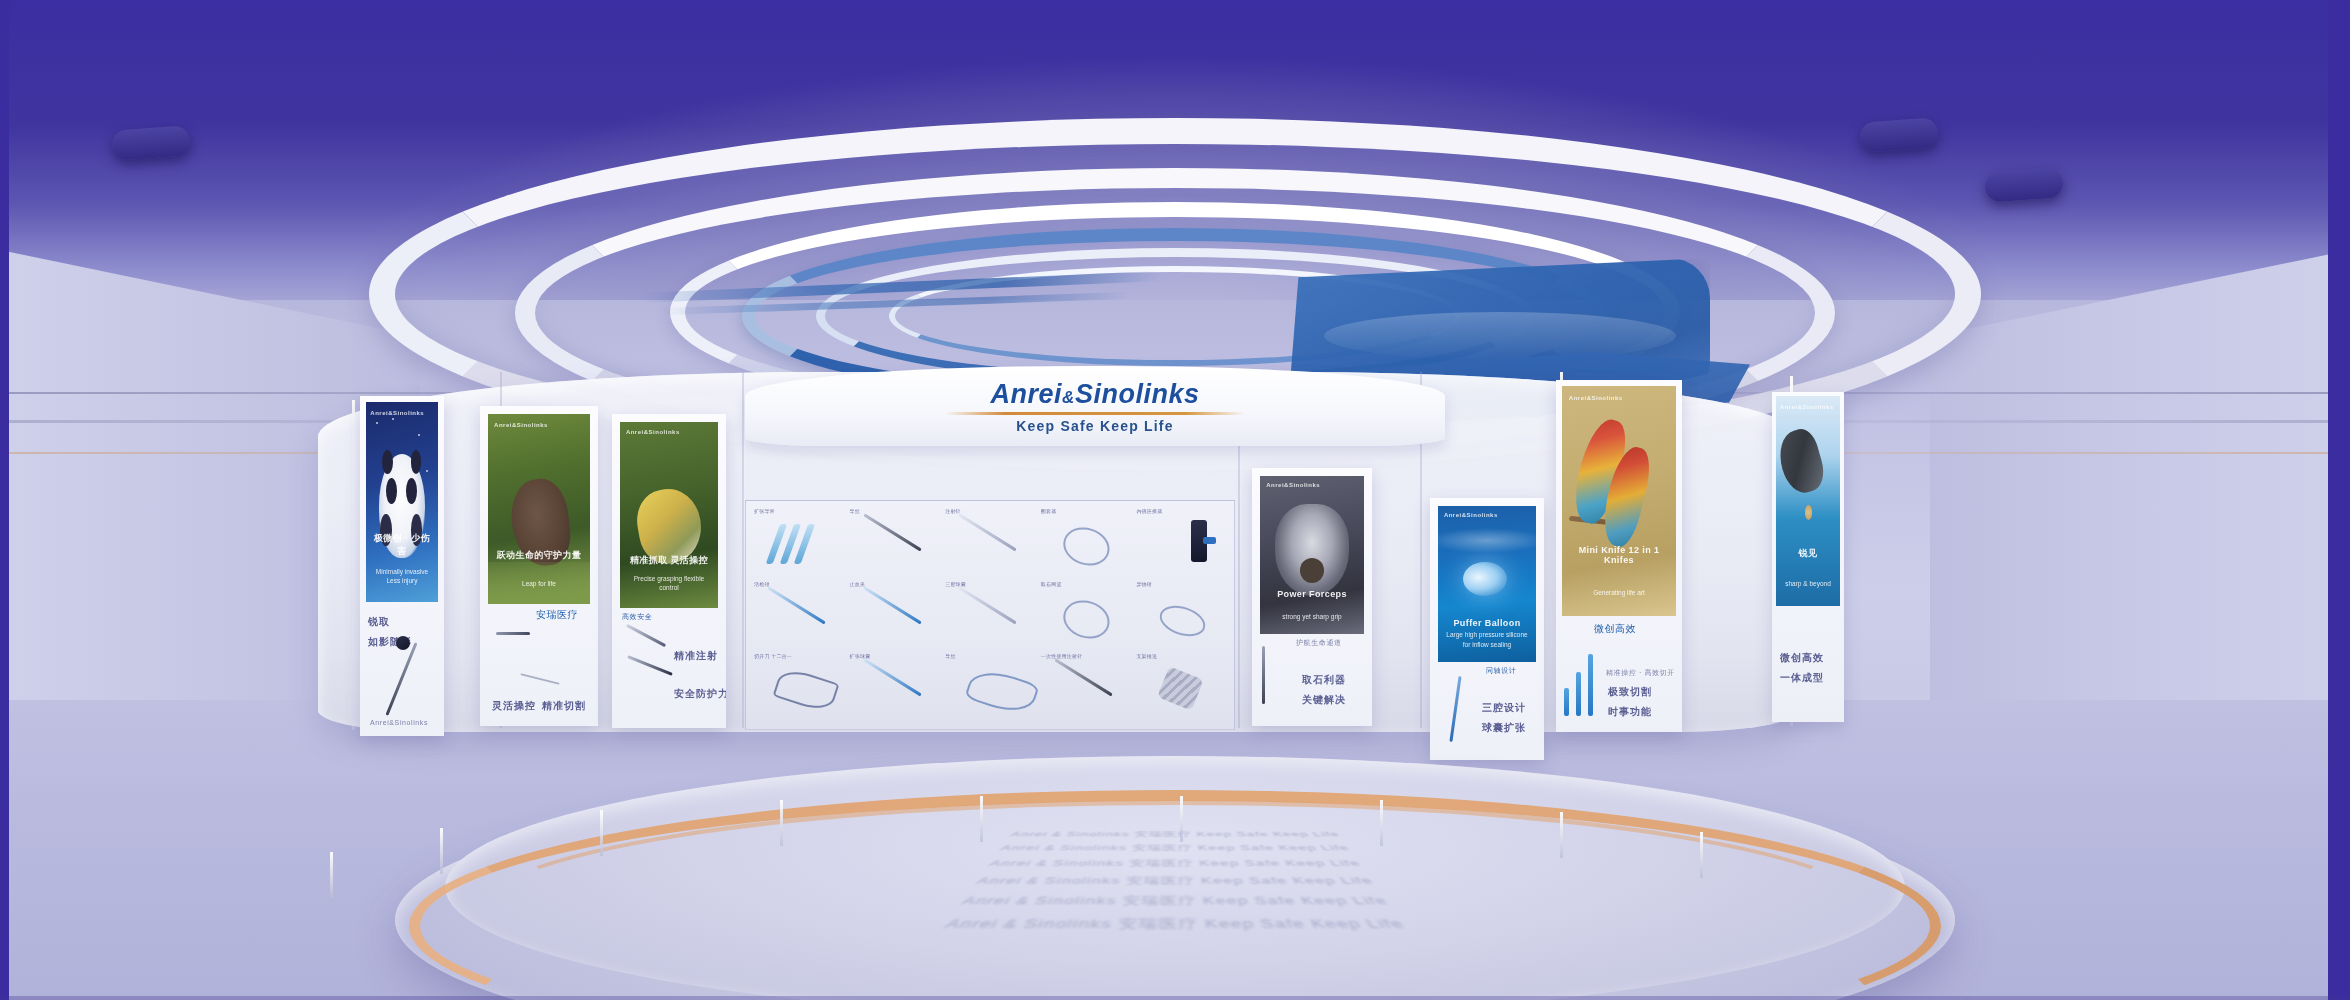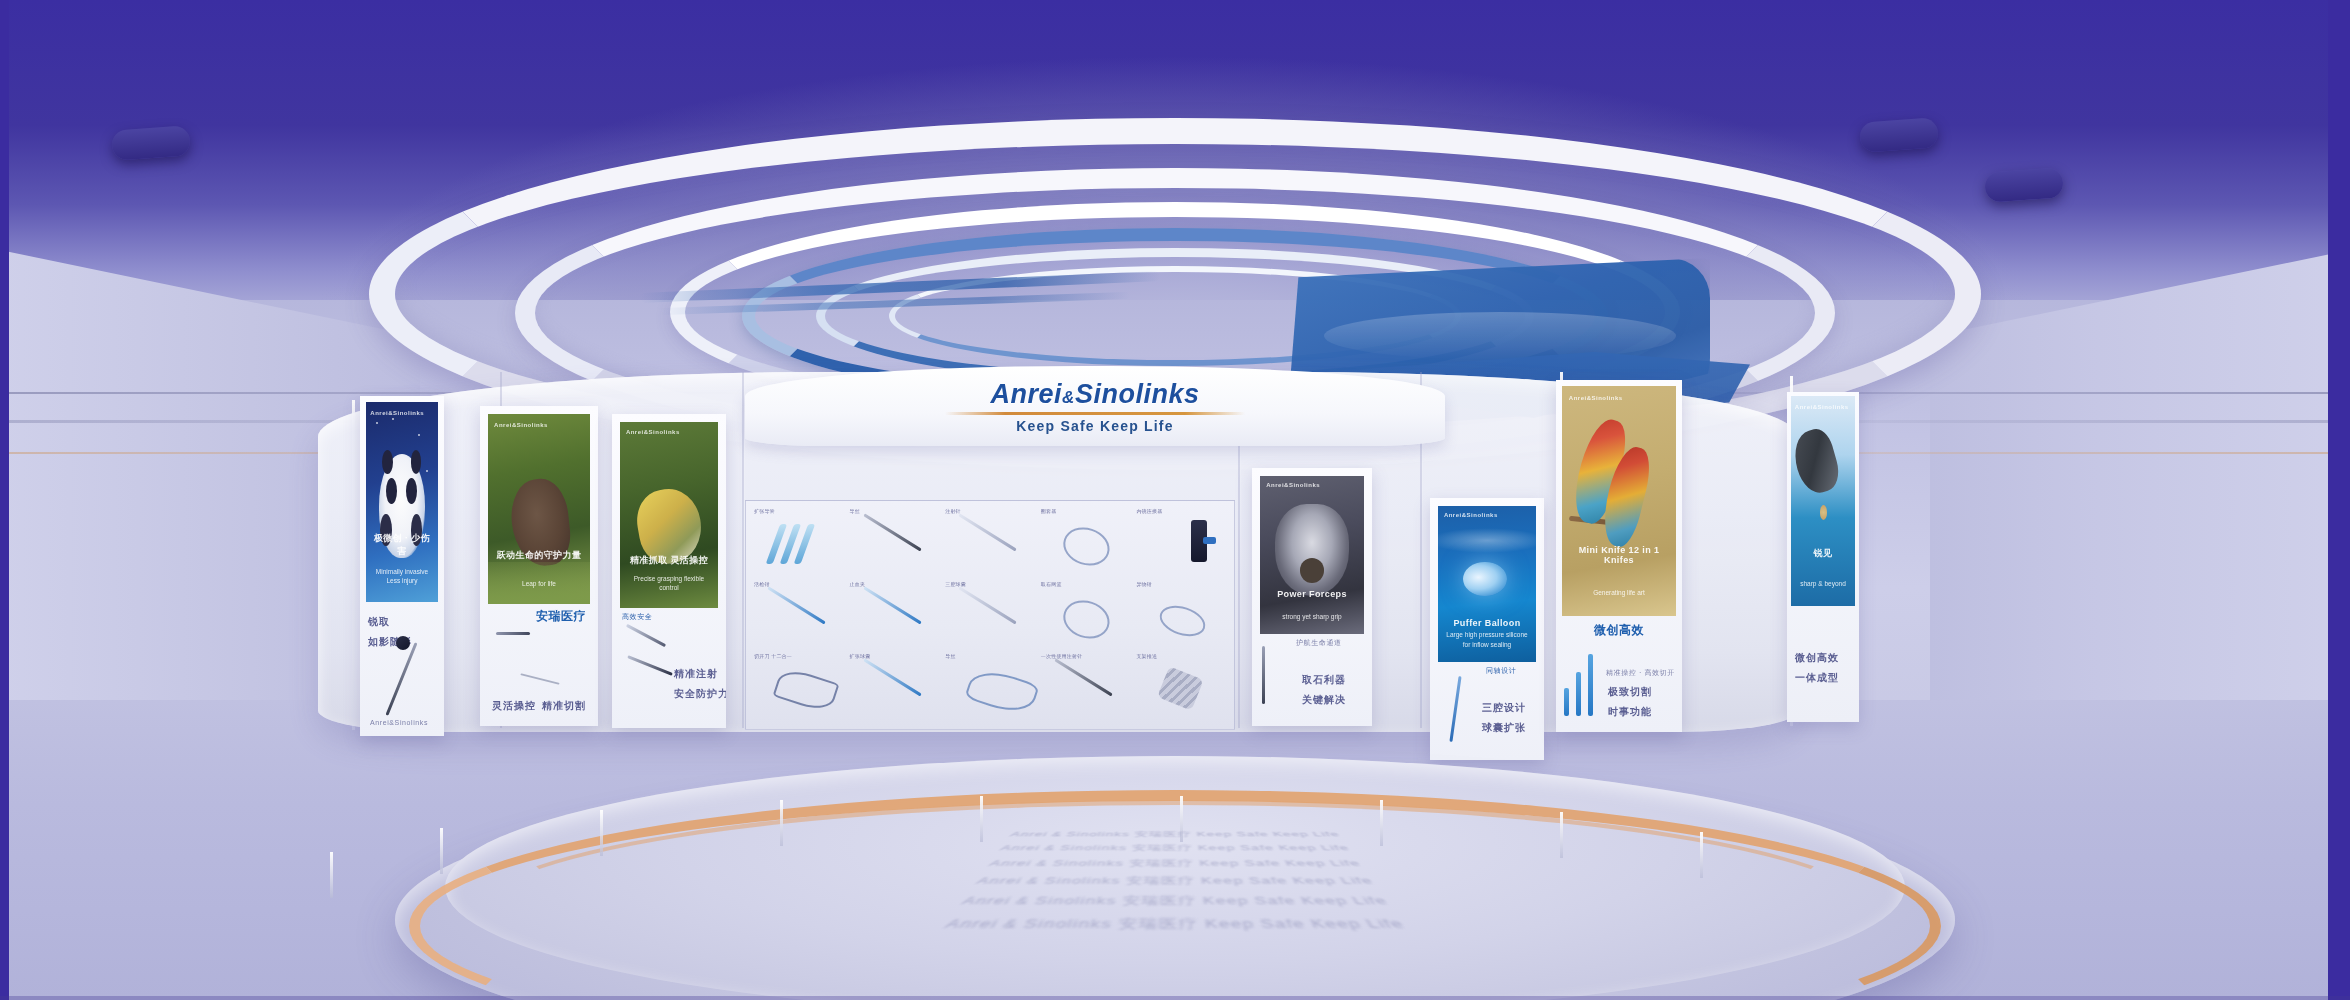--- a/index.html
+++ b/index.html
@@ -247,21 +247,21 @@
     background:#2f6fc0;}
   .screw{position:absolute;left:30%;top:28%;width:40%;height:46%;border-radius:6px;
     background:repeating-linear-gradient(115deg,#c9ccdd 0 4px,#a8adc4 4px 7px);
     transform:rotate(22deg);}
 
   
   .cap{position:absolute;font-size:10px;font-weight:bold;color:#5b5f92;line-height:1.5;
        letter-spacing:1px;filter:blur(.45px);white-space:nowrap;}
   .cap.sm{font-size:7px;font-weight:normal;color:#7b7fa8;letter-spacing:.6px;}
   .tool{position:absolute;border-radius:2px;}
-  .brandmark{position:absolute;font-size:12px;font-weight:bold;color:#1f5fae;letter-spacing:.5px;filter:blur(.3px);}
+  .brandmark{position:absolute;font-size:10px;font-weight:normal;color:#1f5fae;letter-spacing:.5px;filter:blur(.3px);}
 
   
   .minibars{position:absolute;display:flex;align-items:flex-end;gap:7px;height:64px;}
   .minibars i{display:block;width:5px;background:linear-gradient(180deg,#56a4e0,#2577c4);border-radius:2px;}
 
   
   .stage-base{
     position:absolute;left:50%;top:770px;transform:translateX(-50%);
     width:1560px;height:300px;border-radius:50%;
     background:radial-gradient(ellipse at 50% 38%,#d5d6ea 0%,#c8c9e2 45%,#bdbedd 72%,#b0b1d4 100%);
@@ -409,21 +409,21 @@
     <div class="panel" style="left:612px;top:414px;width:114px;height:314px;">
       <div class="poster p-frog" style="left:8px;top:8px;width:98px;height:186px;">
         <div class="animal"></div>
         <div class="pbrand">Anrei&amp;Sinolinks</div>
         <div class="ptitle">精准抓取 灵活操控</div>
         <div class="psub">Precise grasping flexible control</div>
       </div>
       <div class="cap sm" style="left:10px;top:198px;color:#2f63ad;">高效安全</div>
       <div class="tool" style="left:12px;top:220px;width:44px;height:3px;background:linear-gradient(90deg,#cdd3e4,#555b72);transform:rotate(28deg);"></div>
       <div class="tool" style="left:14px;top:250px;width:48px;height:3px;background:linear-gradient(90deg,#b9bfd2,#2a2f44);transform:rotate(22deg);"></div>
-      <div class="cap" style="left:62px;top:252px;">精准注射</div>
+      <div class="cap" style="left:62px;top:234px;">精准注射</div>
       <div class="cap" style="left:62px;top:272px;">安全防护力</div>
     </div>
 
     <div class="product-grid">
       <div class="pcell">
           <div class="plabel">扩张导管</div>
         <div class="tri-stripes">
             <span style="left:6px"></span>
             <span style="left:20px"></span>
             <span style="left:34px"></span>
@@ -531,21 +531,21 @@
       <div class="minibars" style="left:8px;top:272px;">
         <i style="height:28px"></i>
         <i style="height:44px"></i>
         <i style="height:62px"></i>
       </div>
       <div class="cap sm" style="left:50px;top:288px;">精准操控 · 高效切开</div>
       <div class="cap" style="left:52px;top:304px;">极致切割</div>
       <div class="cap" style="left:52px;top:324px;">时事功能</div>
     </div>
 
-    <div class="panel" style="left:1772px;top:392px;width:72px;height:330px;background:linear-gradient(180deg,#fafbff,#edeff7);margin-left:15px;">
+    <div class="panel" style="left:1772px;top:392px;width:72px;height:330px;background:linear-gradient(180deg,#fafbff,#edeff7);">
       <div class="poster p-eagle" style="left:4px;top:4px;width:64px;height:210px;">
         <div class="bird"></div>
         <div class="sun"></div>
         <div class="pbrand">Anrei&amp;Sinolinks</div>
         <div class="ptitle">锐见</div>
         <div class="psub">sharp &amp; beyond</div>
       </div>
       <div class="cap sm" style="left:8px;top:222px;color:#c98b4a;"></div>
       <div class="cap" style="left:8px;top:258px;">微创高效</div>
       <div class="cap" style="left:8px;top:278px;">一体成型</div>

